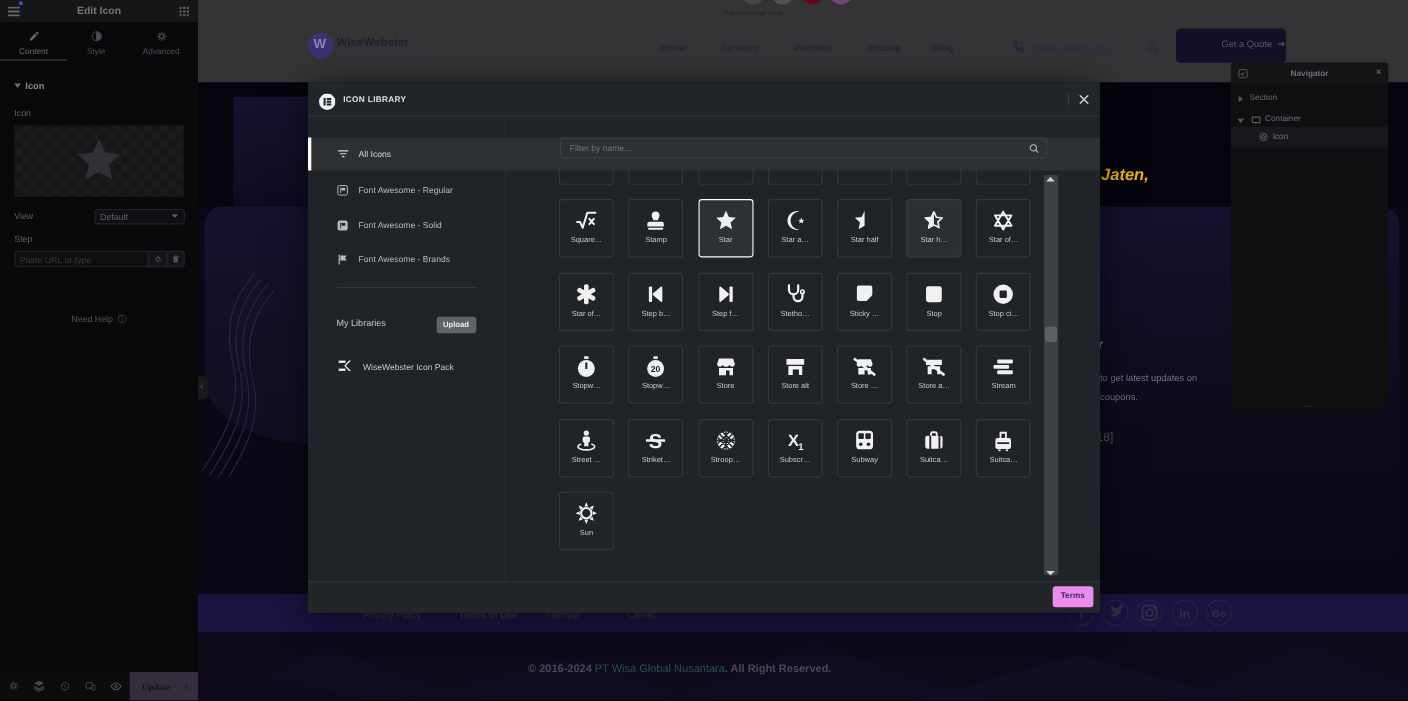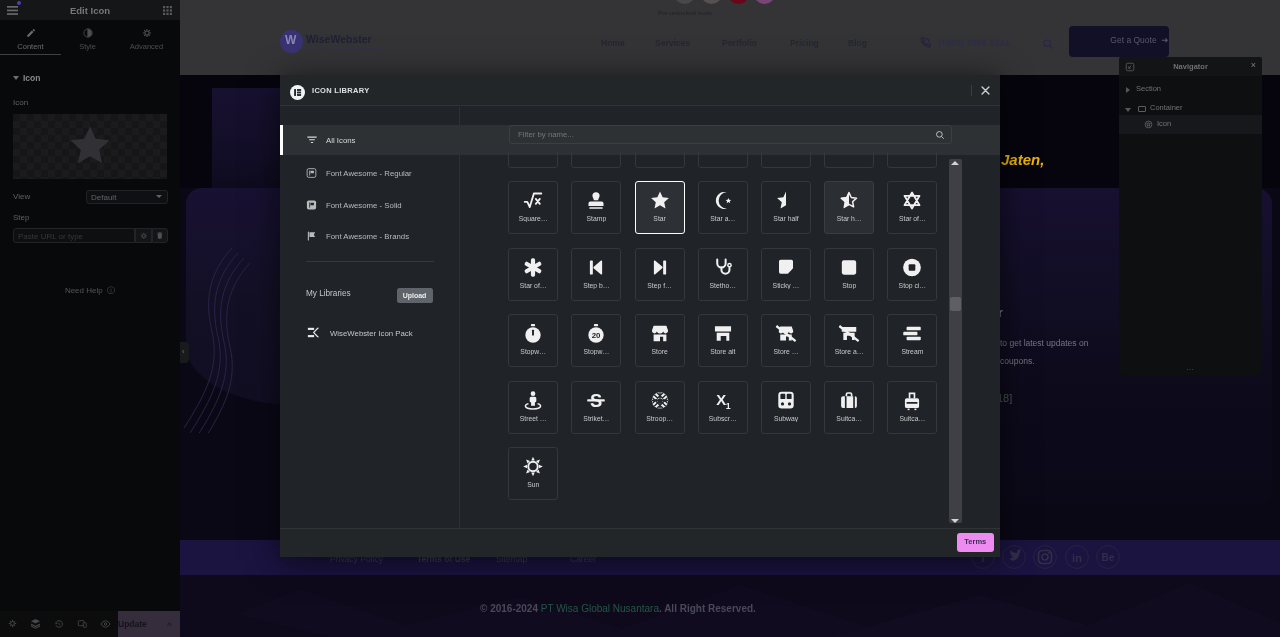--- a/index.html
+++ b/index.html
@@ -225,21 +225,21 @@
     </svg>
 <svg class="abs" style="left:77px;top:618.5px;" width="11" height="10" viewBox="0 0 24 24" fill="none" stroke="#47484a" stroke-width="2">
       <rect x="2" y="4" width="14" height="12" rx="2"></rect>
       <rect x="14" y="9" width="7" height="11" rx="1.5" fill="#0b0c0b"></rect>
     </svg>
 <svg class="abs" style="left:100px;top:619.5px;" width="11" height="8" viewBox="0 0 24 16" fill="none" stroke="#47484a" stroke-width="2">
       <path d="M2 8c3-4.5 6.5-6.8 10-6.8S19 3.5 22 8c-3 4.5-6.5 6.8-10 6.8S5 12.5 2 8z"></path>
       <circle cx="12" cy="8" r="2.6"></circle>
     </svg>
 <div class="abs" style="left:118px;top:611px;width:62px;height:26px;background:#362d3c;"></div>
-<div class="abs" style="left:118px;top:619px;width:48px;text-align:left;font-size:8.5px;font-weight:bold;color:#15131a;">Update</div>
+<div class="abs" style="left:118px;top:619px;width:48px;text-align:center;font-size:8.5px;font-weight:bold;color:#15131a;font-family:Liberation Serif, serif;">Update</div>
 <div class="abs" style="left:167px;top:620px;font-size:8px;font-weight:bold;color:#1d1a22;">˄</div>
 
 <div class="abs" style="left:280px;top:75px;width:720px;height:481.5px;background:#202327;box-shadow:0 4px 30px rgba(0,0,0,0.6);">
 
   <div class="abs" style="left:0;top:0;width:720px;height:30.5px;background:#232629;border-bottom:1px solid #303337;"></div>
   <svg class="abs" style="left:9.5px;top:9.5px;" width="15" height="15" viewBox="0 0 24 24">
         <circle cx="12" cy="12" r="12" fill="#f2f3f4"></circle>
         <g fill="#232629">
           <rect x="6.6" y="6.5" width="3" height="11"></rect>
           <rect x="11.2" y="6.5" width="6.6" height="3"></rect>

